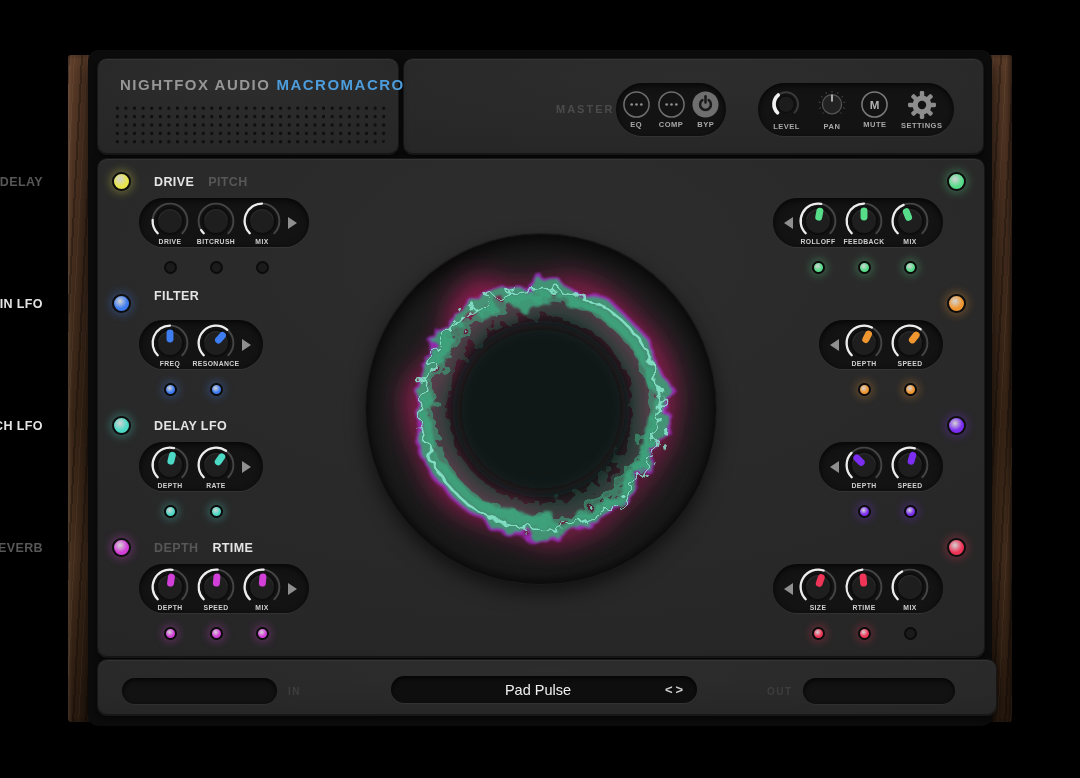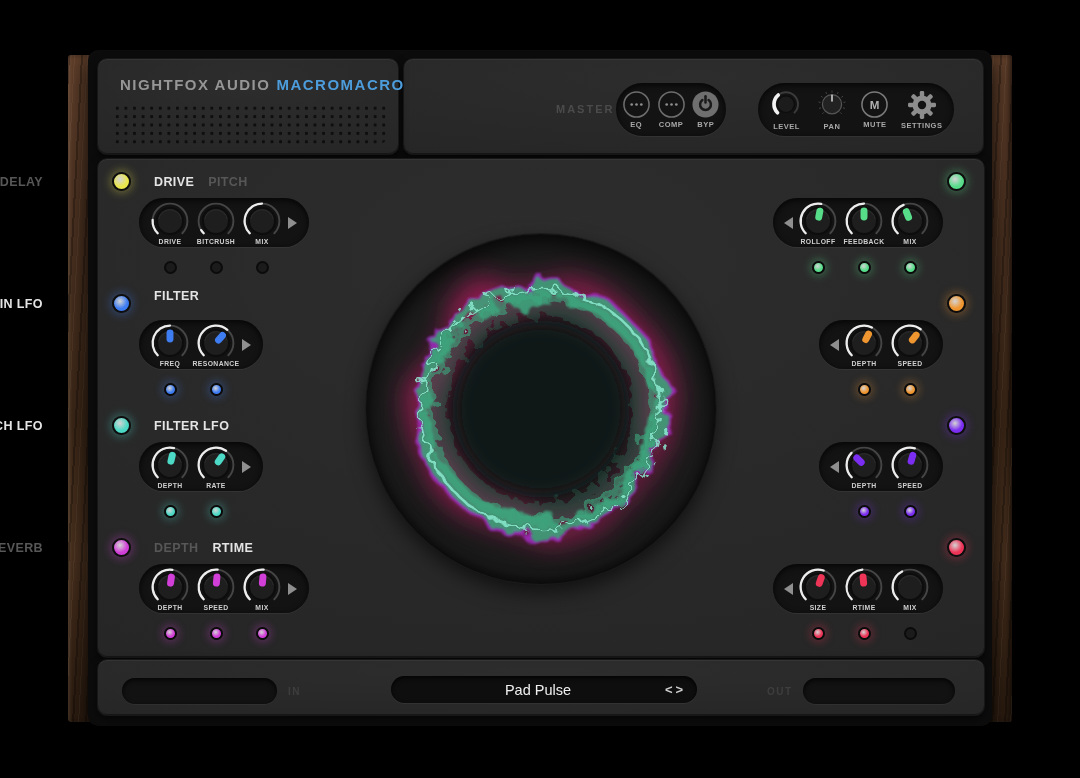--- a/index.html
+++ b/index.html
@@ -11,21 +11,21 @@
     box-shadow:inset -3px 0 5px rgba(0,0,0,.55),inset 2px 0 3px rgba(255,235,210,.12);}
   .wood:before{content:"";position:absolute;inset:0;border-radius:3px;
     background:repeating-linear-gradient(93deg,rgba(0,0,0,.28) 0 2px,transparent 2px 6px,rgba(255,220,180,.06) 6px 7px,transparent 7px 13px);}
   #wood-l{left:68px;} #wood-r{left:974px;}
   #chassis{position:absolute;left:88px;top:50px;width:904px;height:676px;background:#0c0c0c;border-radius:10px;box-shadow:0 6px 24px rgba(0,0,0,.9);}
   .panel{position:absolute;background:radial-gradient(120% 120% at 50% 20%,#2d2d2d,#242424);border:1px solid #171717;border-radius:10px;
     box-shadow:inset 0 1px 0 rgba(255,255,255,.05),inset 0 -1px 0 rgba(0,0,0,.4),0 3px 8px rgba(0,0,0,.55);}
   #panel-brand{left:9px;top:8px;width:300px;height:95px;}
   #panel-master{left:315px;top:8px;width:579px;height:95px;}
   #panel-main{left:9px;top:108px;width:886px;height:498px;}
-  #panel-footer{left:9px;top:609px;width:886px;height:55px;}
+  #panel-footer{left:9px;top:609px;width:886px;height:55px;padding-left:12px;}
 
   .brand{position:absolute;left:22px;top:17px;font-size:15px;letter-spacing:1.5px;font-weight:700;color:#969696;white-space:nowrap;}
   .brand .prod{color:#4d9ddc;margin-left:6px;}
   .grille{position:absolute;left:13px;top:43px;width:276px;height:42px;border-radius:8px;
     background-image:radial-gradient(circle,#0e0e0e 1.7px,transparent 1.9px);background-size:8.6px 8.4px;background-position:2px 2px;}
 
   .master-label{position:absolute;left:152px;top:44px;font-size:11px;font-weight:700;letter-spacing:2px;color:#4b4b4b;}
   .mpill{position:absolute;top:24px;height:53px;background:#131313;border-radius:27px;display:flex;align-items:center;justify-content:space-evenly;
     box-shadow:inset 0 2px 6px rgba(0,0,0,.75),0 1px 0 rgba(255,255,255,.05);}
   #master-toggles{left:212px;width:110px;}
@@ -287,21 +287,21 @@
               <div class="minicell">
                 <div class="minled" style="background:radial-gradient(circle at 40% 35%, #ffffffcc 0%, #3e7cf1 55%, #3e7cf1 100%);box-shadow:0 0 9px 2px #3e7cf155;"></div>
               </div>
               <div class="minicell">
                 <div class="minled" style="background:radial-gradient(circle at 40% 35%, #ffffffcc 0%, #3e7cf1 55%, #3e7cf1 100%);box-shadow:0 0 9px 2px #3e7cf155;"></div>
               </div>
             </div>
           </div>
           <div class="section">
             <div class="tabrow" style="top:257px;left:56px;">
-              <span class="tab active">FILTER LFO</span>
+              <span class="tab active">DELAY LFO</span>
             </div>
             <div class="bigled" style="top:257px;left:14px;background:radial-gradient(circle at 40% 35%, #ffffffcc 0%, #4cd9c6 55%, #4cd9c6 100%);box-shadow:0 0 9px 2px #4cd9c655;"></div>
             <div class="pill" style="top:283px;left:41px;width:108px;">
               <div class="kcell">
                 <svg width="40" height="40" viewBox="0 0 46 46">
     <path d="M 8.86 37.14 A 20 20 0 1 1 37.14 37.14" stroke="#454545" stroke-width="2.2" fill="none" stroke-linecap="round"></path>
     <path d="M 8.86 37.14 A 20 20 0 0 1 27.67 3.55" stroke="#ededed" stroke-width="2.6" fill="none" stroke-linecap="round"></path>
     <circle cx="23" cy="23" r="15" fill="#1e1e1e" stroke="#0d0d0d" stroke-width="2.4"></circle>
     <path d="M 10.00 20.71 A 13.2 13.2 0 0 1 36.00 20.71" stroke="rgba(255,255,255,0.05)" stroke-width="1.6" fill="none"></path>
     <line x1="24.050504137351574" y1="18.624335358210455" x2="25.68462168434291" y2="11.81774591542672" stroke="#4cd9c6" stroke-width="8" stroke-linecap="round"></line>

